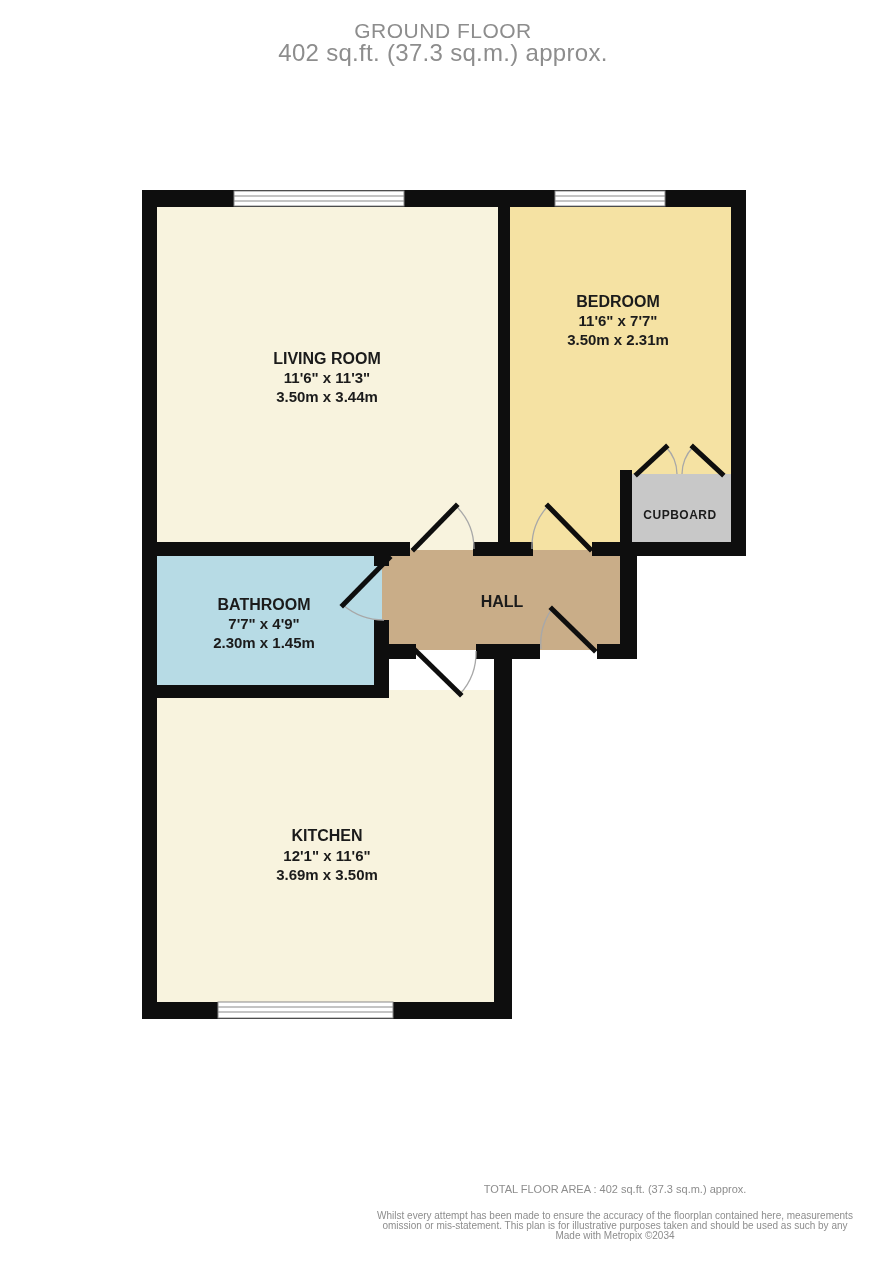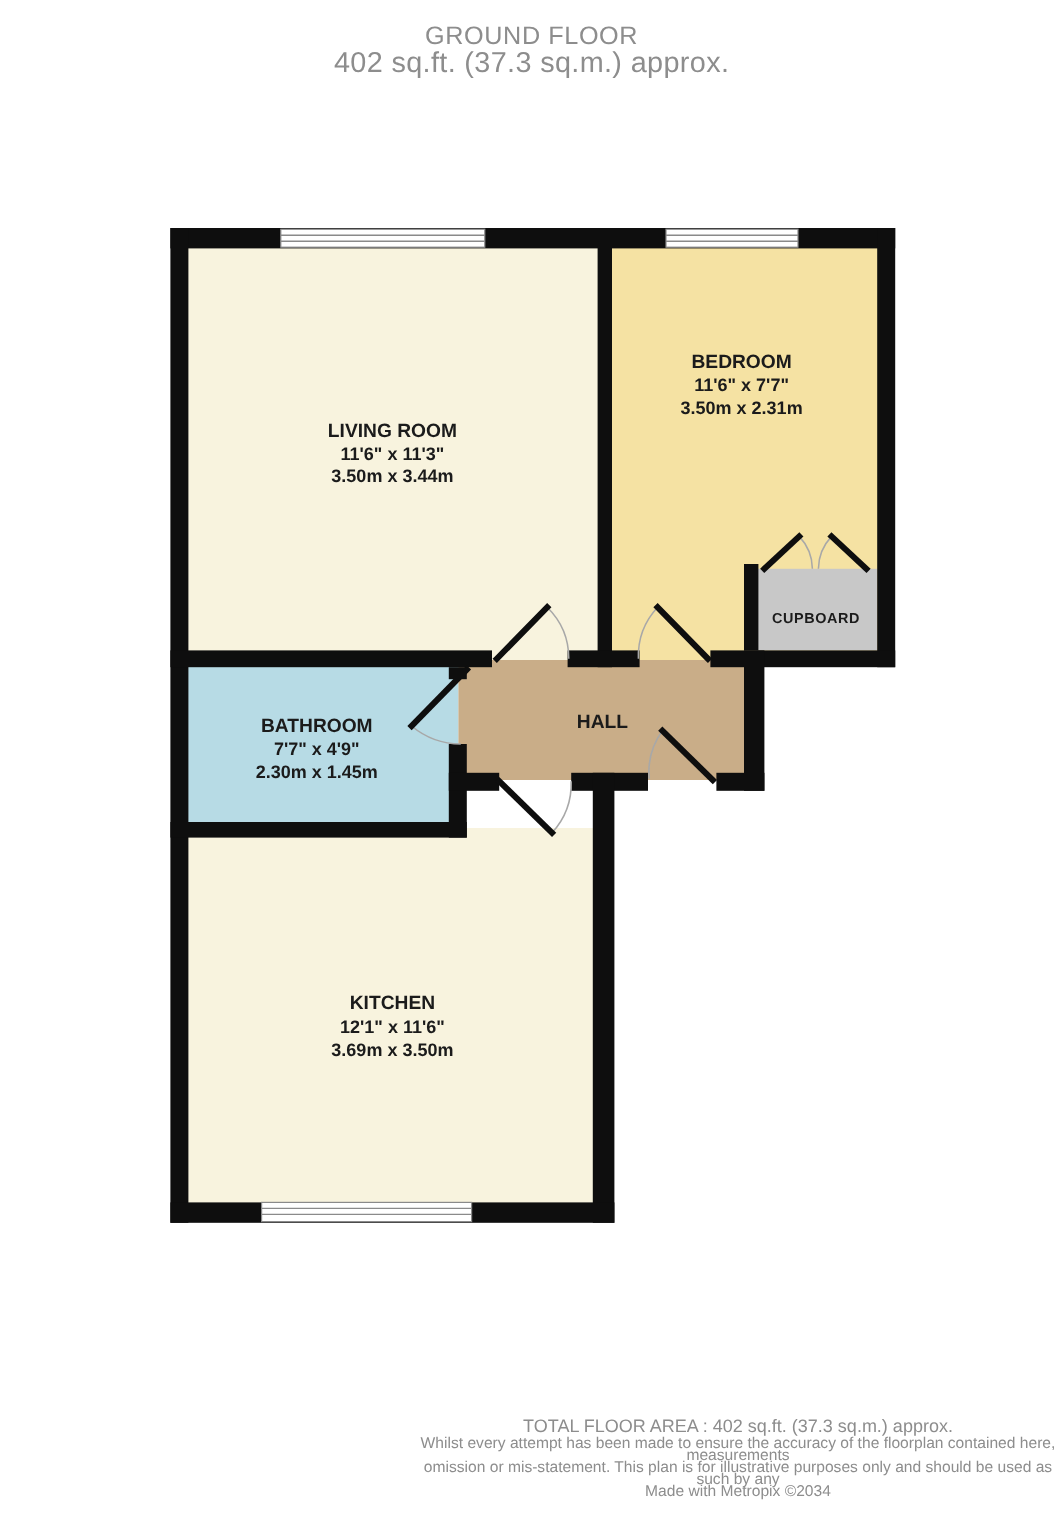--- a/index.html
+++ b/index.html
@@ -12,22 +12,22 @@
   svg.floorplan{position:absolute;left:0;top:0;}
   .wall{fill:#0e0e0e;}
   .win-frame{fill:#ffffff;stroke:#8a8a8a;stroke-width:1;}
   .win-line{stroke:#8a8a8a;stroke-width:1.2;}
   .door-leaf{stroke:#0e0e0e;stroke-width:5;stroke-linecap:square;}
   .door-arc{fill:none;stroke:#a8a8a8;stroke-width:1.3;}
   text.room-name{font-size:16px;font-weight:bold;fill:#1b1b1b;text-anchor:middle;}
   text.room-dim{font-size:15px;font-weight:bold;fill:#1b1b1b;text-anchor:middle;}
   text.small-name{font-size:12px;font-weight:bold;fill:#1b1b1b;text-anchor:middle;letter-spacing:0.5px;}
   .plan-footer{position:absolute;left:345px;top:1182px;width:540px;text-align:center;color:#8d8d8d;}
-  .plan-footer .total{font-size:15px;line-height:14px;margin-bottom:2px;}
-  .plan-footer .disc{font-size:13px;line-height:10px;}
+  .plan-footer .total{font-size:11px;line-height:14px;margin-bottom:15px;}
+  .plan-footer .disc{font-size:10px;line-height:10px;}
 </style>
 </head>
 <body>
 
 <div class="page">
 
   <div class="plan-header">
     <div class="t1">GROUND FLOOR</div>
     <div class="t2">402 sq.ft. (37.3 sq.m.) approx.</div>
   </div>
@@ -129,17 +129,17 @@
 
       <text class="room-name" x="327" y="841">KITCHEN</text>
       <text class="room-dim" x="327" y="861">12'1" x 11'6"</text>
       <text class="room-dim" x="327" y="880">3.69m x 3.50m</text>
     </g>
   </svg>
 
   <div class="plan-footer">
     <div class="total">TOTAL FLOOR AREA : 402 sq.ft. (37.3 sq.m.) approx.</div>
     <div class="disc">Whilst every attempt has been made to ensure the accuracy of the floorplan contained here, measurements</div>
-    <div class="disc">omission or mis-statement. This plan is for illustrative purposes only and should be used as such by any</div>
+    <div class="disc">omission or mis-statement. This plan is for illustrative purposes taken and should be used as such by any</div>
     <div class="disc">Made with Metropix ©2034</div>
   </div>
 
 </div>
 
 </body></html>

